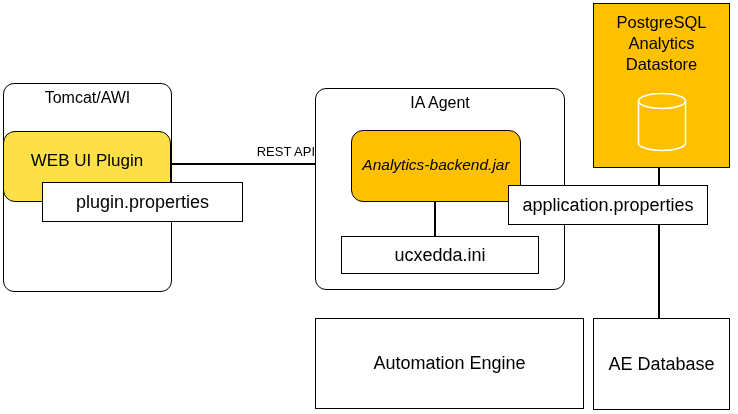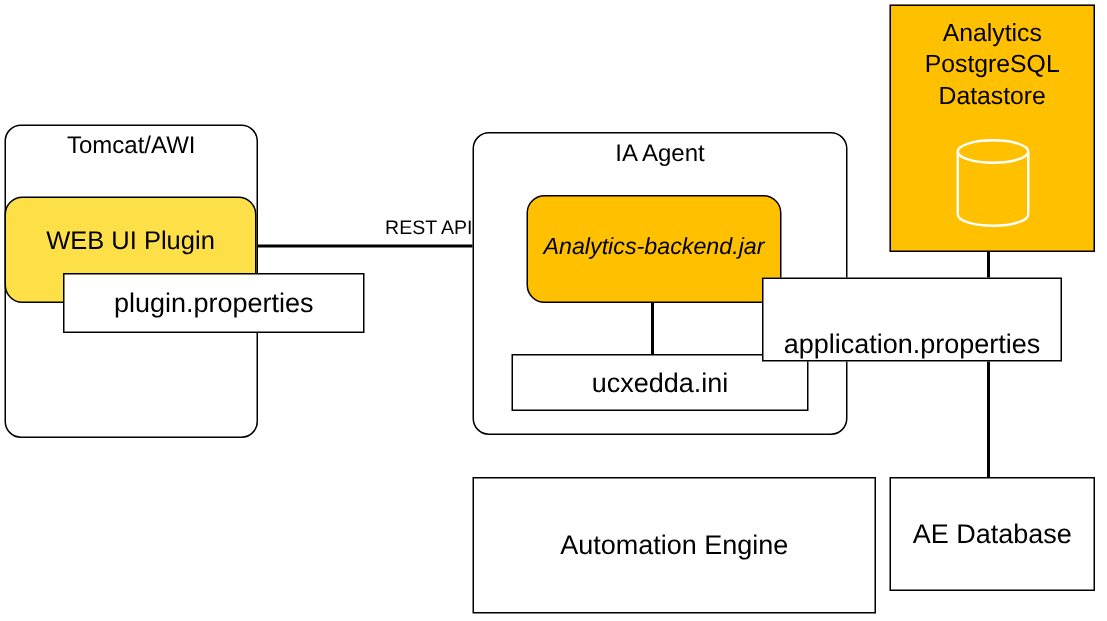--- a/index.html
+++ b/index.html
@@ -24,24 +24,24 @@
 
   .ia       { left:315px; top:88px;  width:250px; height:202px; font-size:16px; }
   .backend  { left:351px; top:130px; width:170px; height:72px; font-size:15.5px; line-height:19px; padding-bottom:3px; }
   .backend-ini-line { left:434px; top:202px; width:2px; height:35px; }
   .ucxedda  { left:341px; top:236px; width:198px; height:38px; font-size:18px; }
 
   .pg { left:593px; top:3px; width:137px; height:165px; font-size:16.5px; line-height:21px; text-align:center; padding-top:8px; }
   .pg .cyl { position:absolute; left:50%; top:88px; transform:translateX(-50%); }
   .pg-app-line { left:658px; top:168px; width:2px; height:18px; }
   .app-db-line { left:658px; top:225px; width:2px; height:94px; }
-  .appprops { left:508px; top:185px; width:200px; height:56px; font-size:18px;align-items:flex-end; }
+  .appprops { left:508px; top:185px; width:200px; height:40px; font-size:18px; }
 
   .automation { left:315px; top:318px; width:269px; height:91px; font-size:18px; }
-  .aedb       { left:593px; top:318px; width:137px; height:76px; font-size:18px; }
+  .aedb       { left:593px; top:318px; width:137px; height:92px; font-size:18px; }
 </style>
 </head>
 <body>
 
 <div class="canvas">
 
   <div class="box rounded tomcat">
     <div class="container-title">Tomcat/AWI</div>
   </div>
   <div class="box orange center webui" style="background-color: #fde047;">
@@ -62,22 +62,22 @@
       <div>Analytics-backend.jar</div>
     </div>
   </div>
   <div class="vline backend-ini-line" style="background-color: rgb(0, 0, 0);"></div>
   <div class="box center ucxedda">
     <span>ucxedda.ini</span>
   </div>
 
   <div class="box orange-sq pg" style="background-color: rgb(255, 192, 0);">
     <div>
+      <div>PostgreSQL</div>
       <div>Analytics</div>
-      <div>PostgreSQL</div>
       <div>Datastore</div>
     </div>
     <svg class="cyl" width="50" height="62" viewBox="0 0 50 62">
       <ellipse cx="25" cy="9" rx="23.5" ry="7.5" fill="none" stroke="#FFFFFF" stroke-width="1.6"></ellipse>
       <path d="M1.5 9 V51 A23.5 7.5 0 0 0 48.5 51 V9" fill="none" stroke="#FFFFFF" stroke-width="1.6"></path>
     </svg>
   </div>
   <div class="vline pg-app-line" style="background-color: rgb(0, 0, 0);"></div>
   <div class="vline app-db-line" style="background-color: rgb(0, 0, 0);"></div>
   <div class="box center appprops">

